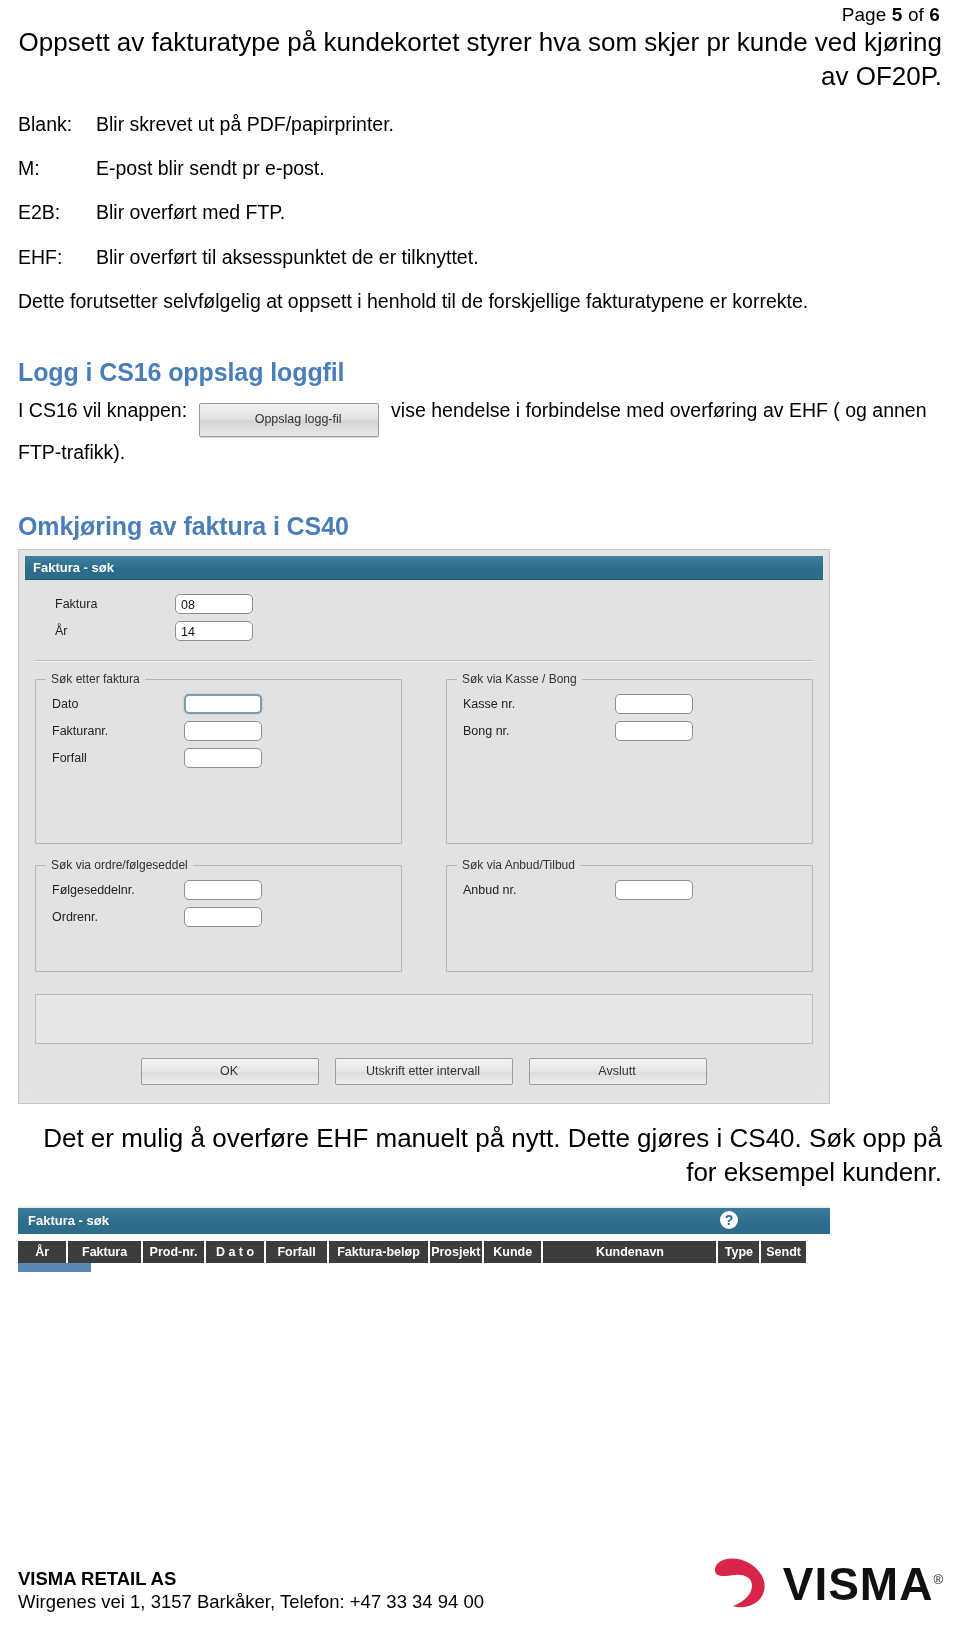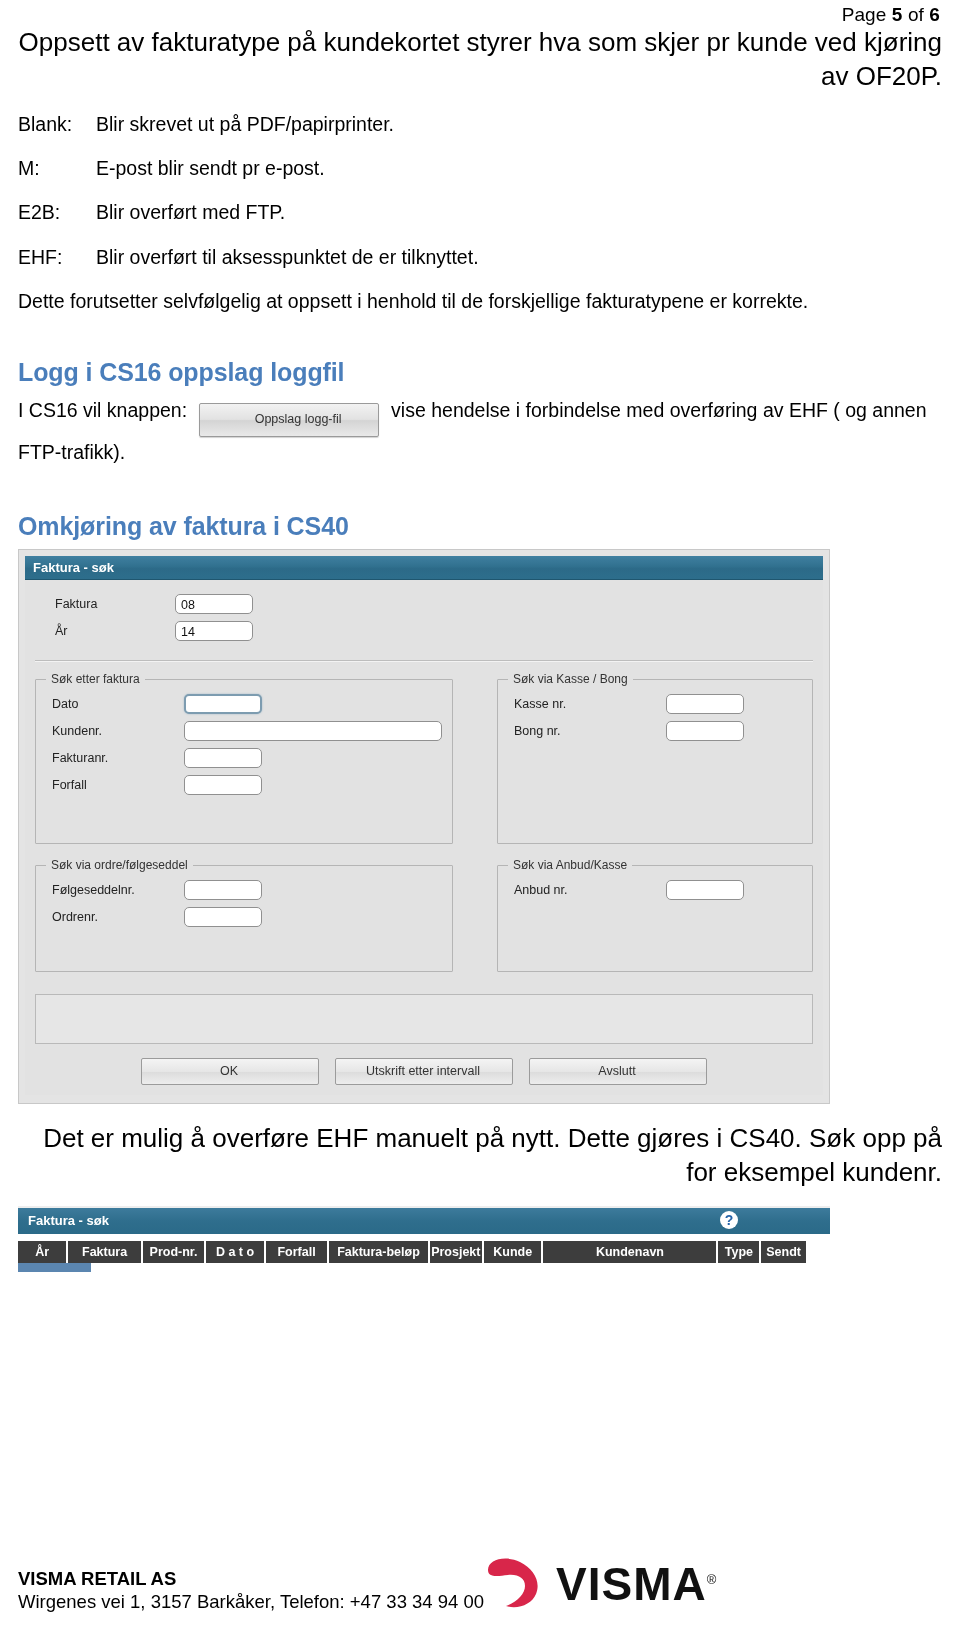--- a/index.html
+++ b/index.html
@@ -281,24 +281,25 @@
     height: 10px;
     width: 760px;
     background: #ffffff;
     overflow: hidden;
   }
 
   
   .footer {
     position: absolute;
     left: 18px;
-    right: 4px;
+    right: 12px;
     bottom: 18px;
     display: flex;
     align-items: flex-end;
+    justify-content: space-between;
   }
   .footer-text {
     font-size: 18.5px;
     line-height: 1.28;
   }
   .footer-text .co { font-weight: bold; }
   .visma-logo {
     display: flex;
     align-items: center;
     padding-right: 4px;
@@ -383,24 +384,20 @@
       <div class="cols">
         <div class="col">
 
           <fieldset class="group tall-left">
             <legend>Søk etter faktura</legend>
             <div class="g-row">
               <div class="lbl">Dato</div>
               <div class="txtbox focus"></div>
             </div>
             <div class="g-row">
-              <div class="lbl">Kundenr.</div>
-              <div class="txtbox wide"></div>
-            </div>
-            <div class="g-row">
               <div class="lbl">Fakturanr.</div>
               <div class="txtbox"></div>
             </div>
             <div class="g-row">
               <div class="lbl">Forfall</div>
               <div class="txtbox"></div>
             </div>
           </fieldset>
 
           <fieldset class="group short">
@@ -425,21 +422,21 @@
               <div class="lbl">Kasse nr.</div>
               <div class="txtbox"></div>
             </div>
             <div class="g-row right-pad">
               <div class="lbl">Bong nr.</div>
               <div class="txtbox"></div>
             </div>
           </fieldset>
 
           <fieldset class="group short">
-            <legend>Søk via Anbud/Kasse</legend>
+            <legend>Søk via Anbud/Tilbud</legend>
             <div class="g-row right-pad">
               <div class="lbl">Anbud nr.</div>
               <div class="txtbox"></div>
             </div>
           </fieldset>
 
         </div>
       </div>
 
       <div class="listbox"></div>

